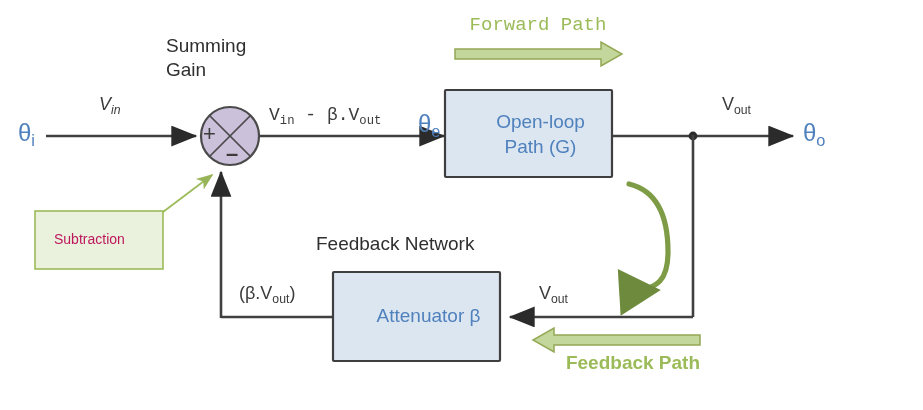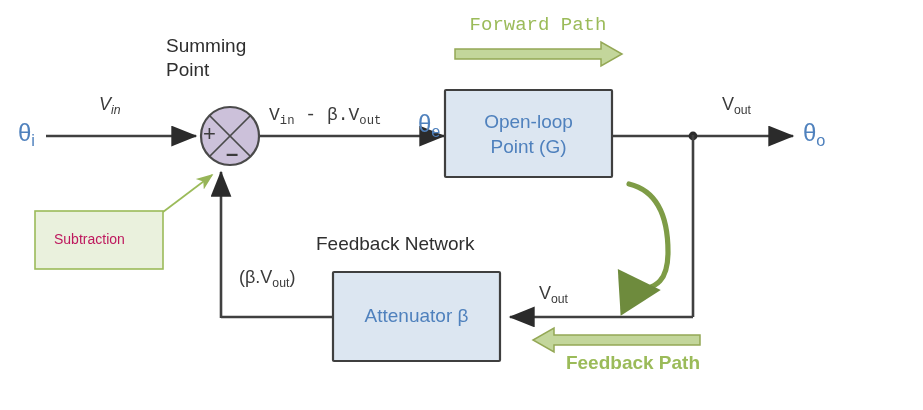--- a/index.html
+++ b/index.html
@@ -39,20 +39,21 @@
   }
   .sig-dark {
     color: #3b3b3b;
     font-size: 18px;
   }
   .blk-text {
     color: #4f81bd;
     font-size: 19px;
     text-align: center;
     line-height: 1.32;
+    margin-left: 12px;
   }
   .cap-dark {
     color: #2f2f2f;
     font-size: 19px;
     line-height: 1.25;
   }
   .cap-green {
     color: #9bbb59;
     font-size: 19px;
     text-align: center;
@@ -147,57 +148,57 @@
   <div class="lbl sig-blue theta-big" style="left:18px; top:120px;text-align:right;">
     <span>θ</span><sub>i</sub>
   </div>
 
   <div class="lbl sig-dark" style="left:99px; top:95px;font-style:italic;">
     <span>V</span><sub>in</sub>
   </div>
 
   <div class="lbl cap-dark" style="left:166px; top:34px; width:130px;">
     <div>Summing</div>
-    <div>Point</div>
+    <div>Gain</div>
   </div>
 
   <div class="lbl" style="left:203px; top:122px; font-size:22px; color:#3b3b3b;">+</div>
 
   <div class="lbl" style="left:226px; top:142px; font-size:22px; font-weight:bold; color:#3b3b3b;">–</div>
 
   <div class="lbl sig-dark" style="left:269px; top:106px;font-family:Liberation Mono, monospace;">
     <span>V</span><sub>in</sub><span> - β.V</span><sub>out</sub>
   </div>
 
   <div class="lbl sig-blue theta-big" style="left:418px; top:88px;margin-top:23px;">
     <span>θ</span><sub>e</sub>
   </div>
 
   <div class="lbl blk-text" style="left:445px; top:109px; width:167px;">
     <div>Open-loop</div>
-    <div>Point (G)</div>
+    <div>Path (G)</div>
   </div>
 
   <div class="lbl sig-dark" style="left:722px; top:95px;">
     <span>V</span><sub>out</sub>
   </div>
 
   <div class="lbl sig-blue theta-big" style="left:803px; top:120px;">
     <span>θ</span><sub>o</sub>
   </div>
 
   <div class="lbl cap-green" style="left:438px; top:16px; width:200px;font-family:Liberation Mono, monospace;">Forward Path</div>
 
   <div class="lbl cap-green" style="left:533px; top:353px; width:200px;font-weight:bold;">Feedback Path</div>
 
   <div class="lbl cap-dark" style="left:316px; top:232px; width:200px;">Feedback Network</div>
 
   <div class="lbl blk-text" style="left:333px; top:303px; width:167px;">Attenuator β</div>
 
-  <div class="lbl sig-dark" style="left:239px; top:268px;">
+  <div class="lbl sig-dark" style="left:239px; top:284px;">
     <span>(β.V</span><sub>out</sub><span>)</span>
   </div>
 
   <div class="lbl sig-dark" style="left:539px; top:284px;">
     <span>V</span><sub>out</sub>
   </div>
 
   <div class="lbl callout-text" style="left:54px; top:232px;">Subtraction</div>
 
 </div>

